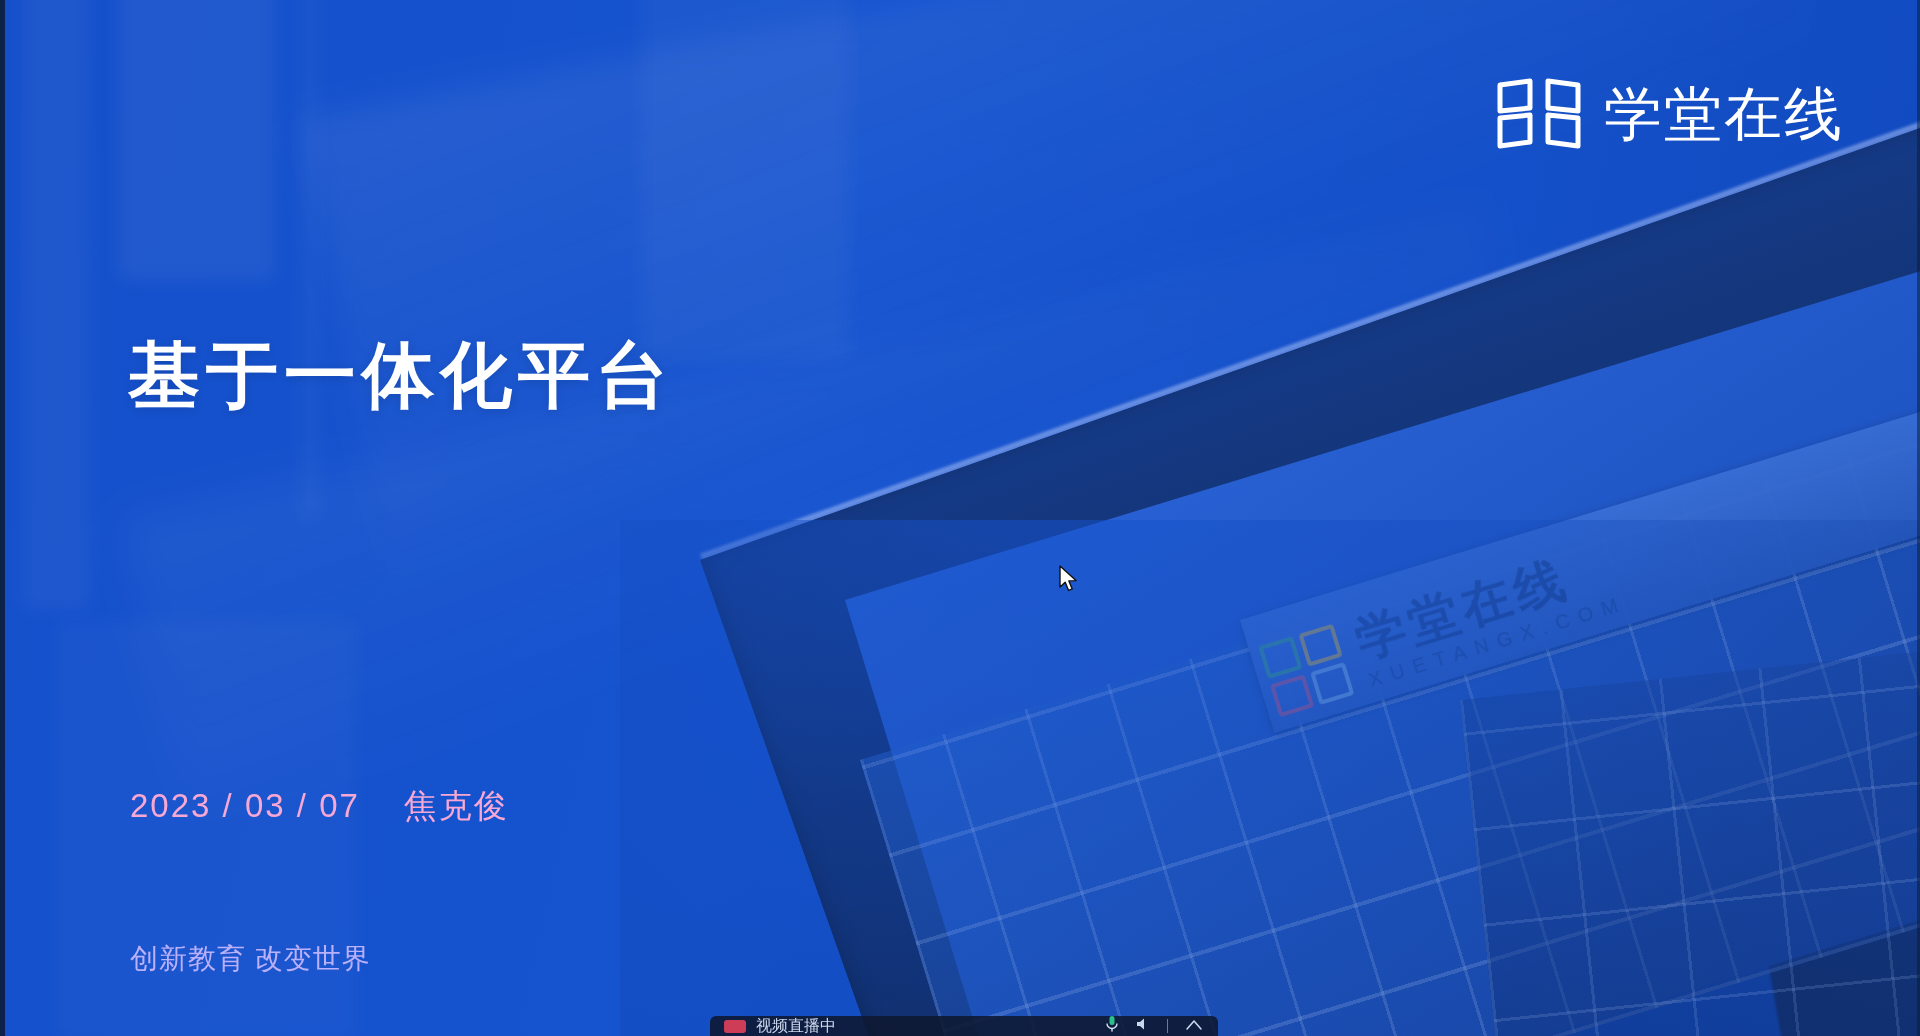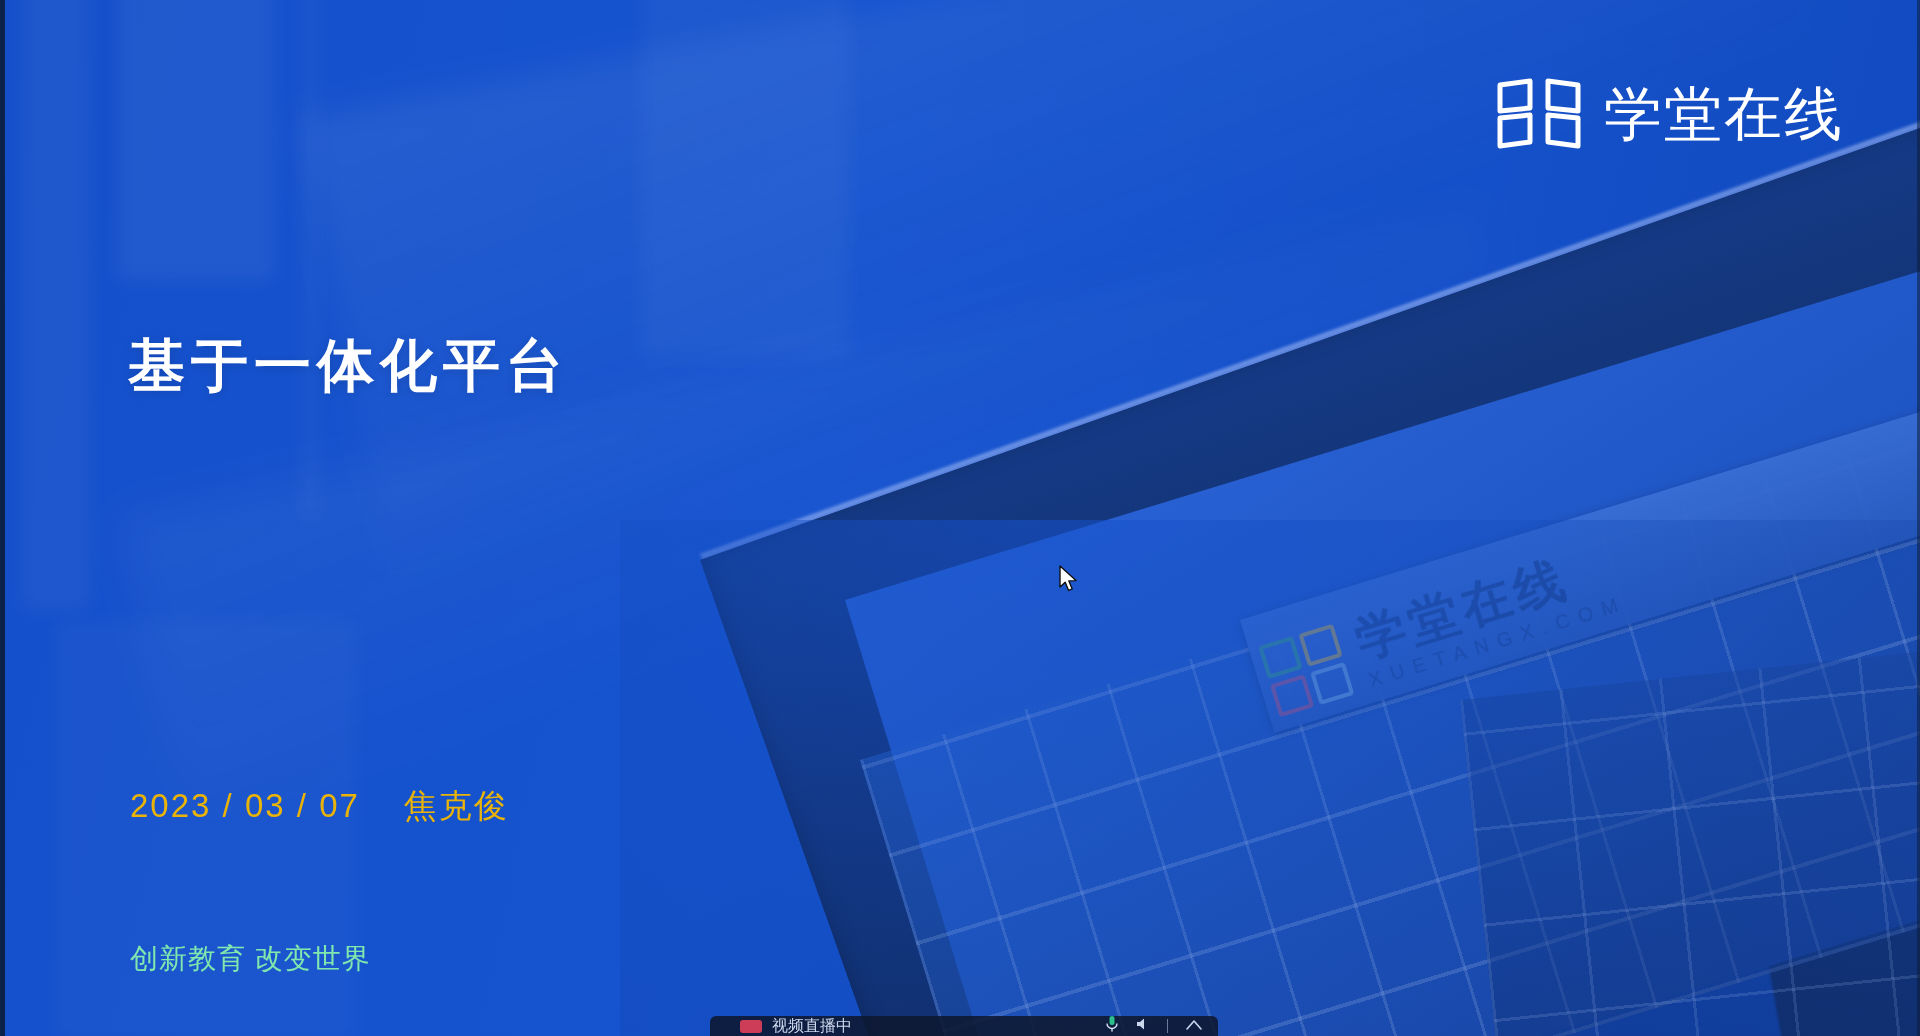--- a/index.html
+++ b/index.html
@@ -203,49 +203,49 @@
     line-height: 1;
     white-space: nowrap;
   }
 
   
   .headline {
     position: absolute;
     left: 128px;
     top: 330px;
     color: #ffffff;
-    font-size: 57px;
+    font-size: 72px;
     font-weight: 700;
     line-height: 1.26;
     letter-spacing: 6px;
     text-shadow: 0 2px 10px rgba(0,0,0,0.12);
   }
   .headline div { white-space: nowrap; }
 
   
   .meta {
     position: absolute;
     left: 130px;
     top: 784px;
-    color: #eab308;
+    color: #f9a8d4;
     font-size: 33px;
     letter-spacing: 2px;
     display: flex;
     align-items: baseline;
     gap: 44px;
     white-space: nowrap;
     text-align: right;
   }
 
   
   .tagline {
     position: absolute;
     left: 130px;
     top: 940px;
-    color: #86efac;
+    color: #c4b5fd;
     font-size: 28px;
     letter-spacing: 1px;
     display: flex;
     align-items: flex-end;
     gap: 44px;
     white-space: nowrap;
     opacity: 0.95;
   }
   .tagline .en { letter-spacing: 0.5px; }
 
@@ -257,21 +257,21 @@
     width: 508px;
     height: 20px;
     background: rgba(14,24,48,0.88);
     border-radius: 6px 6px 0 0;
     display: flex;
     align-items: center;
     padding: 0 14px;
     overflow: hidden;
     box-sizing: border-box;
   }
-  .tb-left { display: flex; align-items: center; gap: 10px; margin-left: 16px; }
+  .tb-left { display: flex; align-items: center; gap: 10px; }
   .rec-dot {
     width: 22px; height: 13px;
     background: #e2405a;
     border-radius: 3px;
     flex: 0 0 auto;
     opacity: 0.9;
   }
   .tb-label {
     color: #cfd9ee;
     font-size: 16px;

